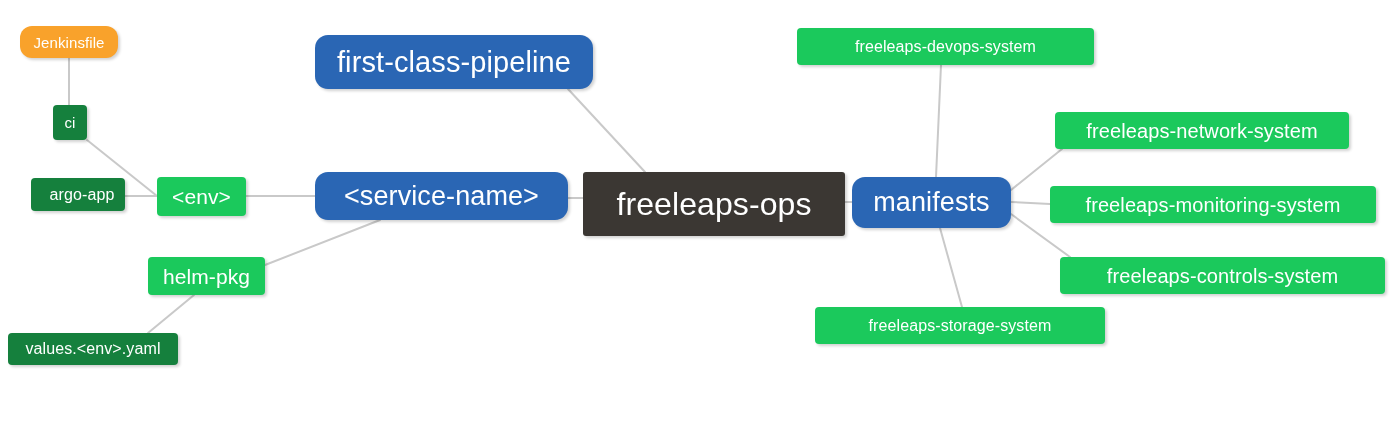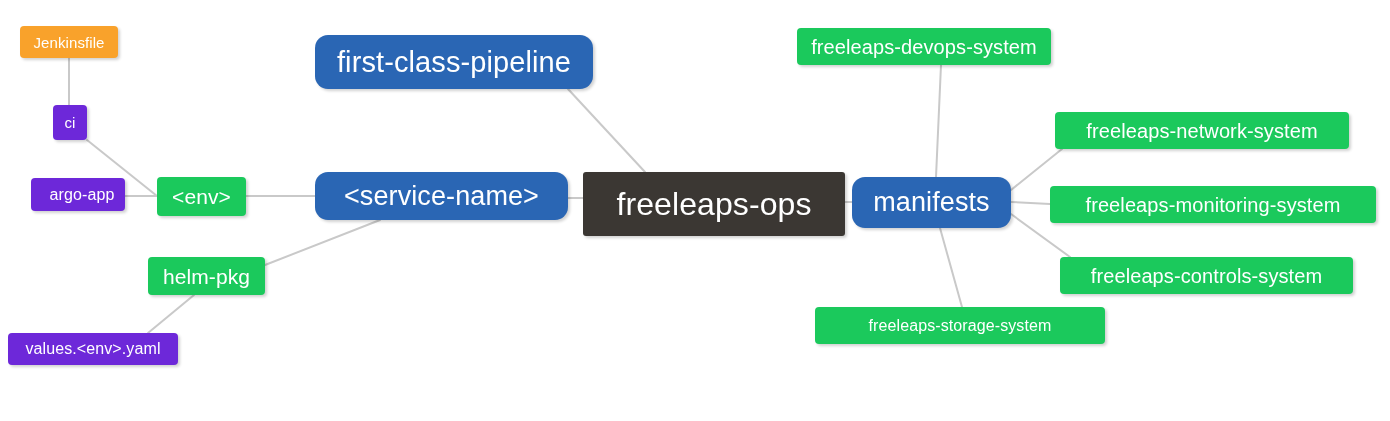--- a/index.html
+++ b/index.html
@@ -38,22 +38,22 @@
     line-height: 1;
     box-shadow: 2px 2px 3px rgba(0,0,0,0.18);
     letter-spacing: 0.1px;
   }
   .node.root {
     background: #3b3733;
     border-radius: 3px;
   }
   .node.blue   { background: #2a66b4; border-radius: 13px; }
   .node.green  { background: #1bc95c; }
-  .node.orange { background: #f9a22b; }
-  .node.red    { background: #6d28d9; justify-content: center; }
+  .node.orange { background: #f9a22b; border-radius: 12px; }
+  .node.red    { background: #15803d; justify-content: center; }
 </style>
 </head>
 <body>
 
 <div id="mindmap">
   <svg id="edges" viewBox="0 0 1390 421" xmlns="http://www.w3.org/2000/svg">
       <line x1="69" y1="58" x2="69" y2="105" stroke="#c9c9c9" stroke-width="2" stroke-linecap="round"></line>
       <line x1="87" y1="140" x2="157" y2="196" stroke="#c9c9c9" stroke-width="2" stroke-linecap="round"></line>
       <line x1="125" y1="196" x2="157" y2="196" stroke="#c9c9c9" stroke-width="2" stroke-linecap="round"></line>
       <line x1="246" y1="196" x2="315" y2="196" stroke="#c9c9c9" stroke-width="2" stroke-linecap="round"></line>
@@ -92,29 +92,29 @@
       </div>
       <div class="node blue" style="left: 315px; top: 172px; width: 253px; height: 48px; font-size: 27px;">
         <span>&lt;service-name&gt;</span>
       </div>
       <div class="node root" style="left: 583px; top: 172px; width: 262px; height: 64px; font-size: 32px;">
         <span>freeleaps-ops</span>
       </div>
       <div class="node blue" style="left: 852px; top: 177px; width: 159px; height: 51px; font-size: 27px;">
         <span>manifests</span>
       </div>
-      <div class="node green" style="left: 797px; top: 28px; width: 254px; height: 37px; font-size: 20px;">
+      <div class="node green" style="left: 797px; top: 28px; width: 297px; height: 37px; font-size: 16px;">
         <span>freeleaps-devops-system</span>
       </div>
       <div class="node green" style="left: 1055px; top: 112px; width: 294px; height: 37px; font-size: 20px;">
         <span>freeleaps-network-system</span>
       </div>
       <div class="node green" style="left: 1050px; top: 186px; width: 326px; height: 37px; font-size: 20px;">
         <span>freeleaps-monitoring-system</span>
       </div>
-      <div class="node green" style="left: 1060px; top: 257px; width: 293px; height: 37px; font-size: 20px;">
+      <div class="node green" style="left: 1060px; top: 257px; width: 325px; height: 37px; font-size: 20px;">
         <span>freeleaps-controls-system</span>
       </div>
       <div class="node green" style="left: 815px; top: 307px; width: 290px; height: 37px; font-size: 16px; justify-content: center;">
         <span>freeleaps-storage-system</span>
       </div>
     </div>
 </div>
 
 </body></html>

